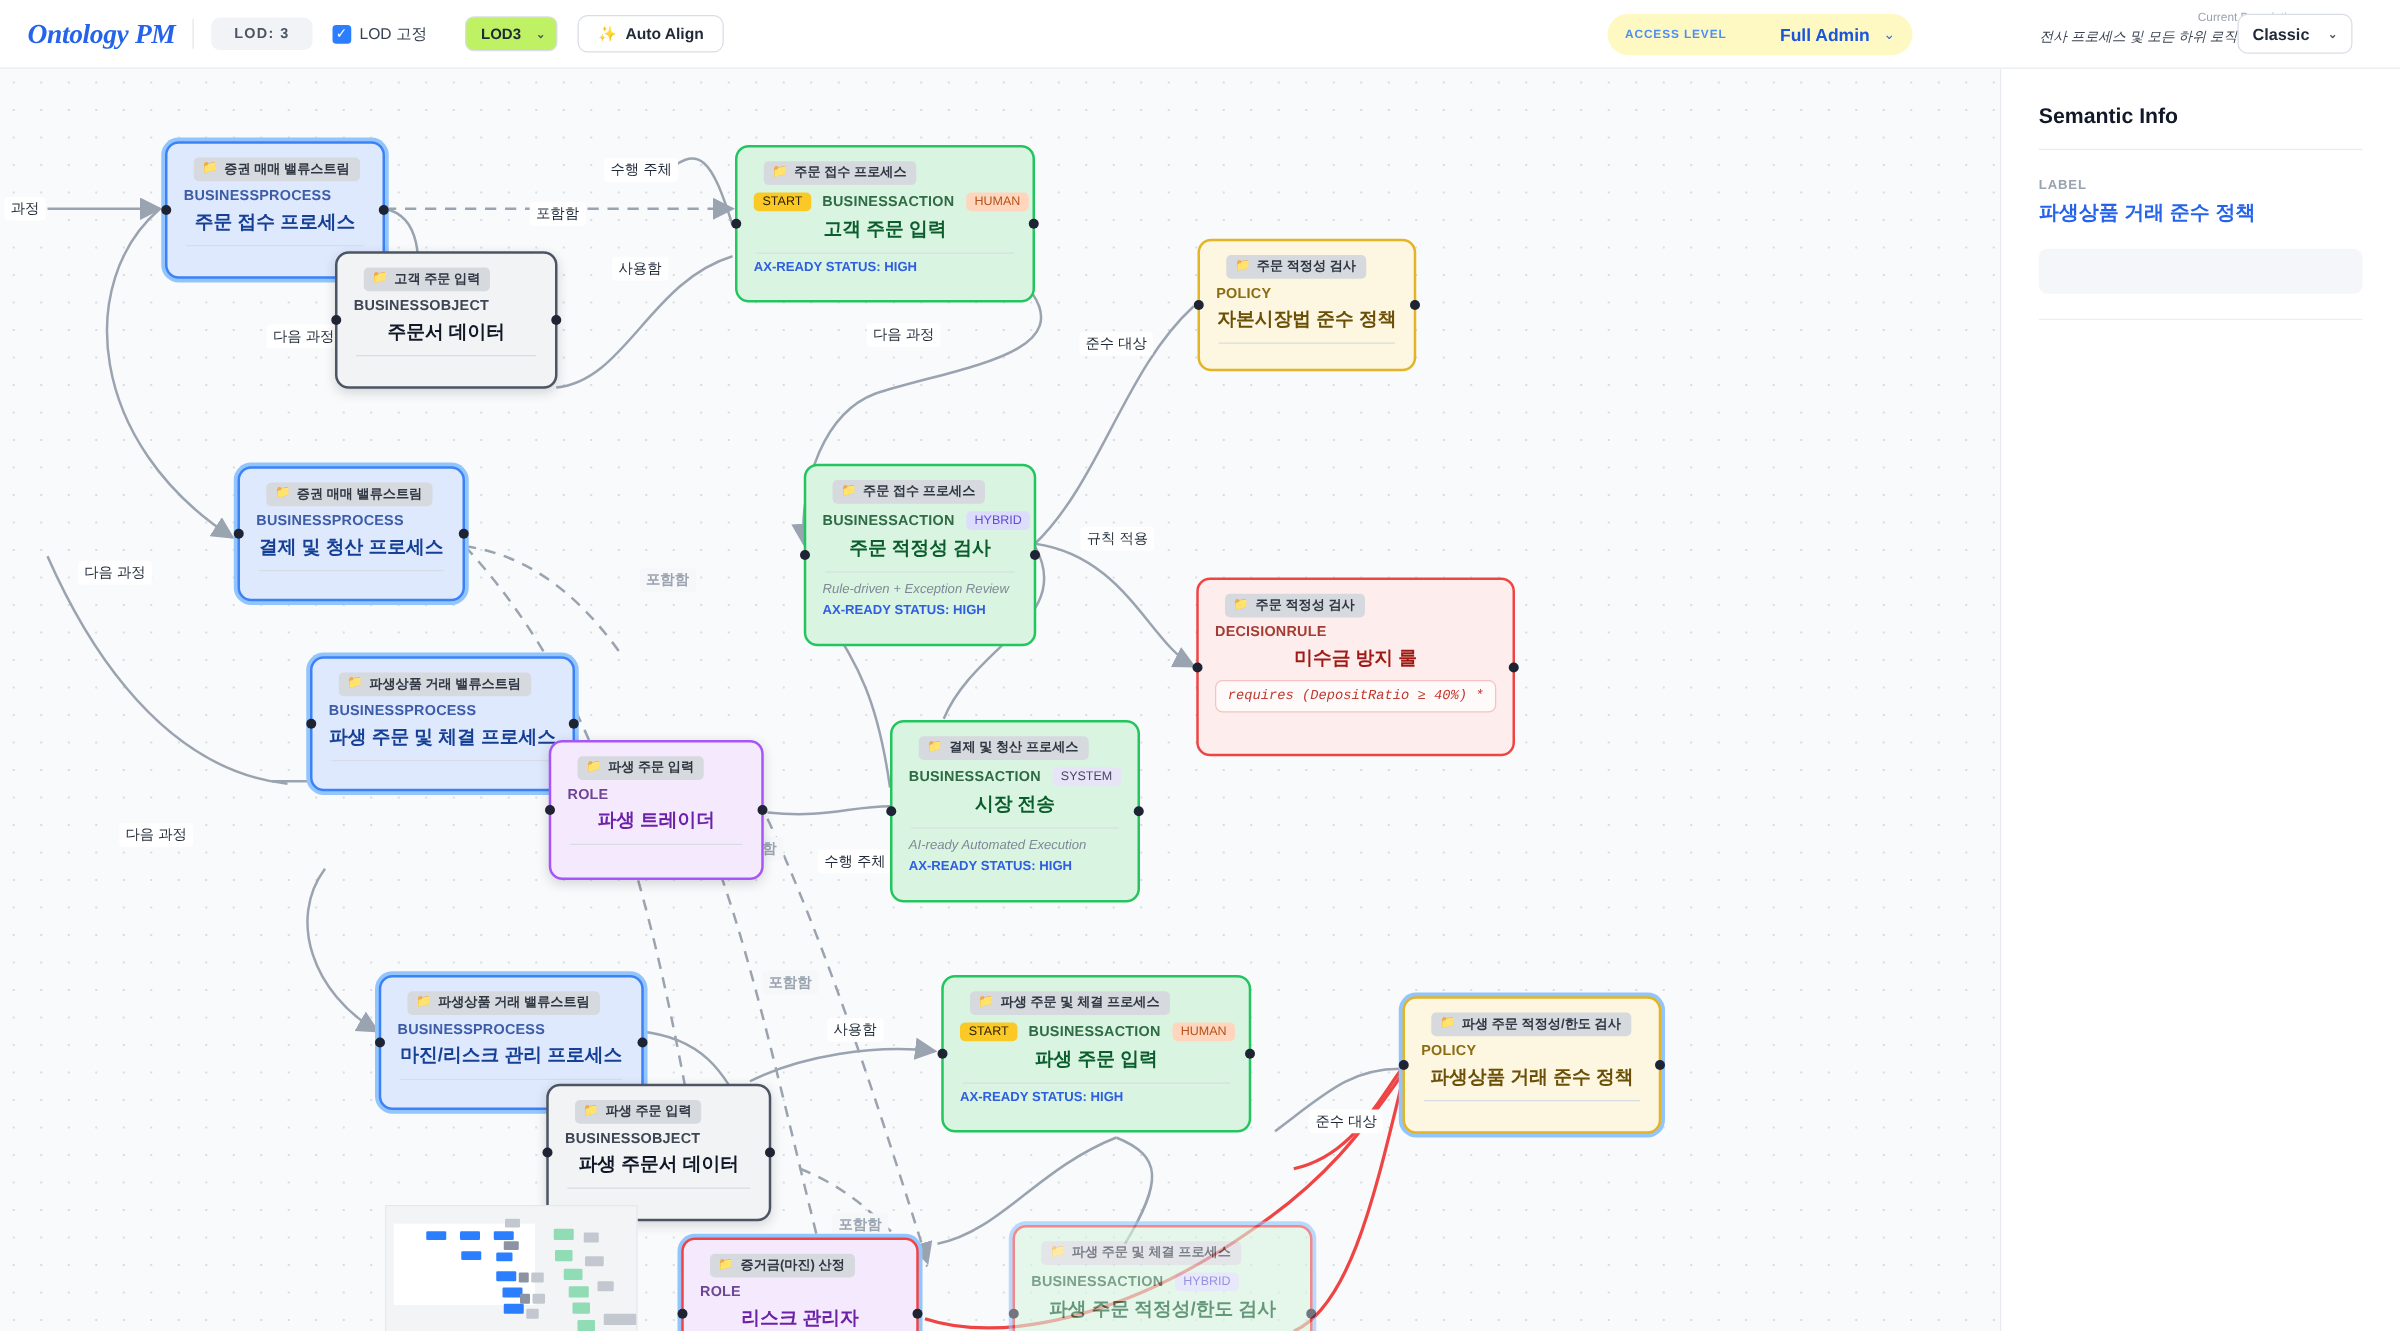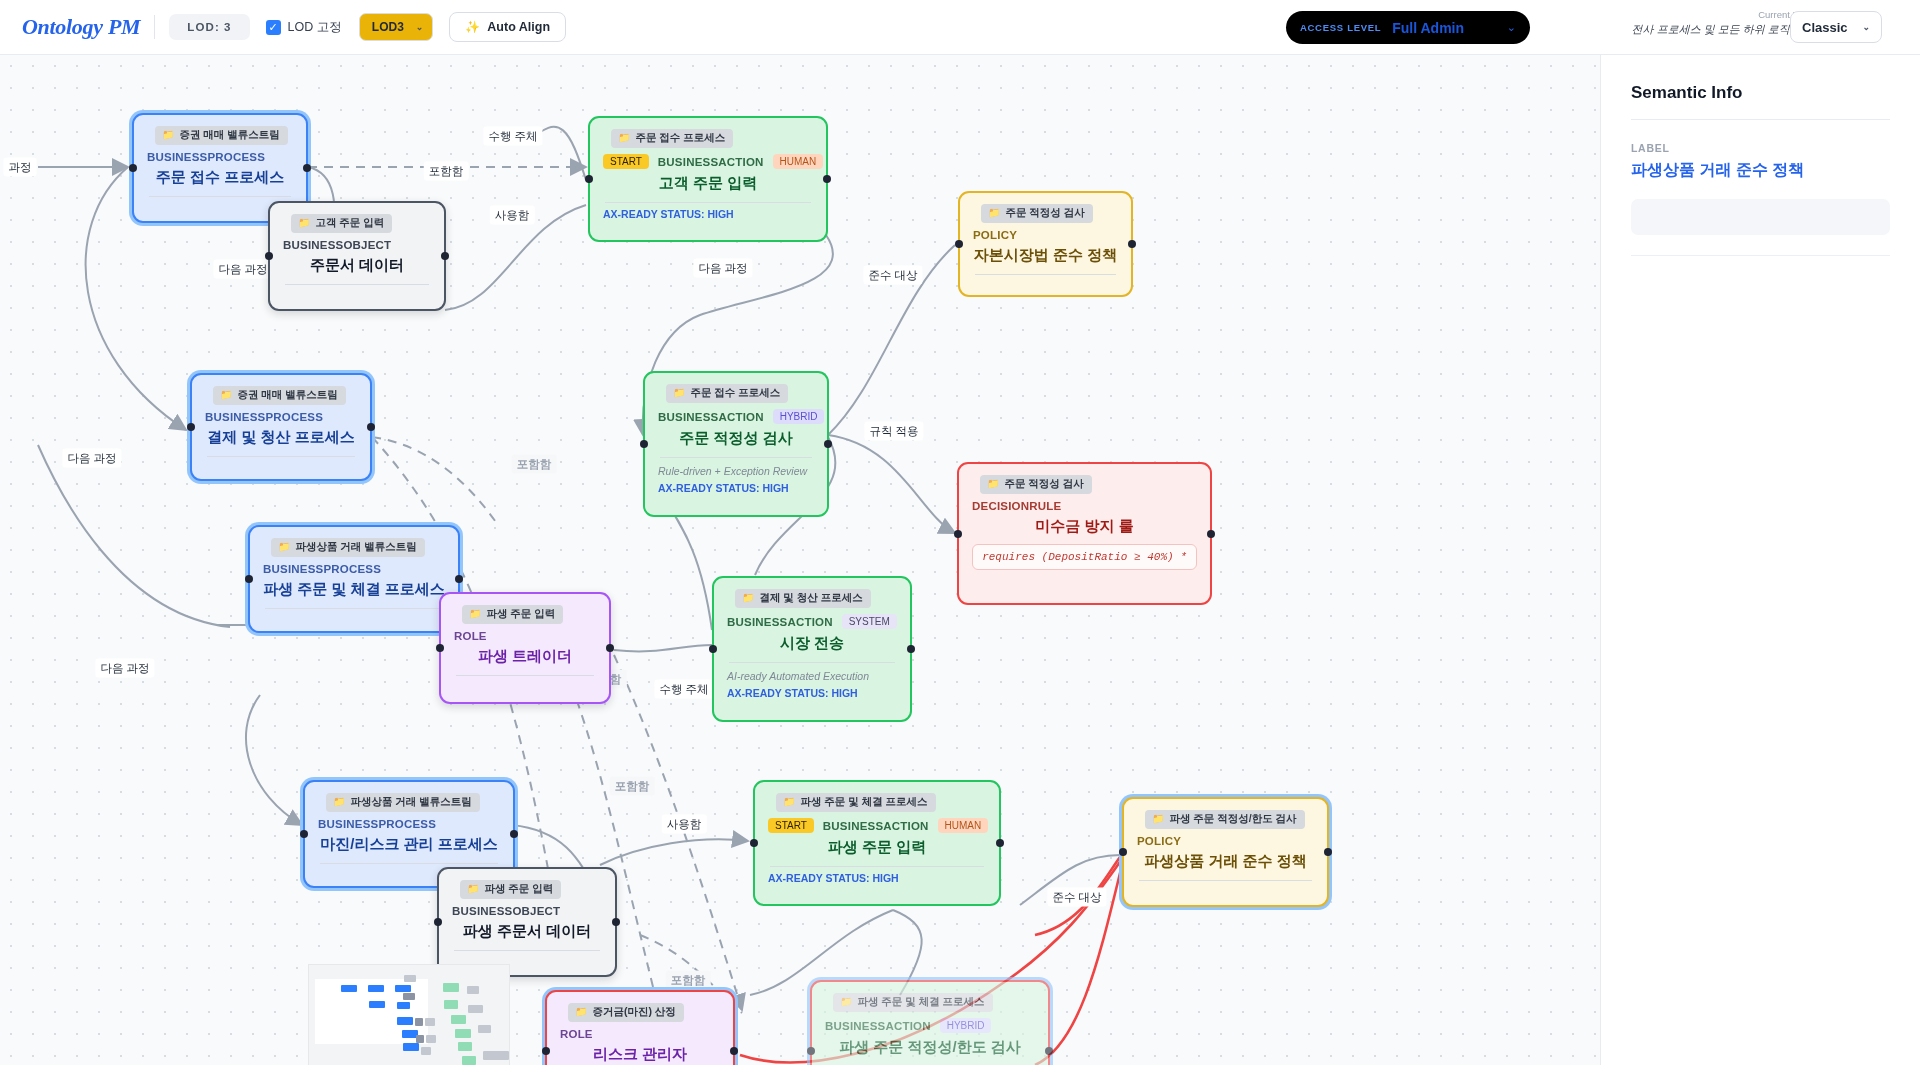--- a/index.html
+++ b/index.html
@@ -27,38 +27,38 @@
     font-size: 11.5px; font-weight: bold; color: #4b5563; letter-spacing: 1.1px;
   }
   .chk-wrap { display: flex; align-items: center; gap: 7px; margin-left: 16px; }
   .chkbox {
     width: 15px; height: 15px; border-radius: 3px; background: #2b7fff;
     display: flex; align-items: center; justify-content: center;
     color: #fff; font-size: 11px; line-height: 1;
   }
   .chk-label { font-size: 12.5px; color: #374151; }
   .sel-box {
-    margin-left: 17px; border: 1px solid #d9dee6; border-radius: 7px;
+    margin-left: 30px; border: 1px solid #d9dee6; border-radius: 7px;
     padding: 6px 9px 6px 12px; font-size: 12px; font-weight: bold; color: #1f2937;
-    background: #eab308; display: flex; align-items: center; gap: 12px; justify-content: flex-end;
+    background: #bef264; display: flex; align-items: center; gap: 12px; justify-content: flex-end;
   }
   .caret { font-size: 9px; color: #4b5563; }
   .auto-align {
     margin-left: 16px; border: 1px solid #d9dee6; border-radius: 8px;
     padding: 7px 15px; font-size: 12.5px; font-weight: bold; color: #1f2937;
     background: #fff; display: flex; align-items: center; gap: 7px;
   }
   .wand { font-size: 12px; color: #a855f7; }
   .access-chip {
     position: absolute; left: 1286px; top: 11px; width: 244px; height: 33px;
-    background: #000000; border-radius: 17px;
+    background: #fef9c3; border-radius: 17px;
     display: flex; align-items: center; padding: 0 14px; gap: 11px;
   }
   .access-lbl { font-size: 9.5px; font-weight: bold; color: #4d8df6; letter-spacing: 0.7px; }
-  .access-val { font-size: 14px; font-weight: bold; color: #1a56db; flex: 1; }
+  .access-val { font-size: 14px; font-weight: bold; color: #1a56db; flex: 1; text-align: right; }
   .access-caret { font-size: 11px; color: #2563eb; }
   .cur-desc { position: absolute; left: 1590px; top: 9px; width: 250px; text-align: right; }
   .cur-desc-lbl { font-size: 9.5px; color: #9aa3b0; }
   .cur-desc-val { font-size: 11px; color: #3c4452; font-style: italic; margin-top: 2px; }
   .hdr-divider2 { position: absolute; left: 1849px; top: 15px; width: 1px; height: 24px; background: #e2e6ec; }
   .classic-sel {
     position: absolute; left: 1790px; top: 11px; width: 92px; height: 32px;
     border: 1px solid #d9dee6; border-radius: 8px; background: #fff;
     display: flex; align-items: center; justify-content: space-between;
     padding: 0 11px; font-size: 13px; font-weight: bold; color: #1f2937;

